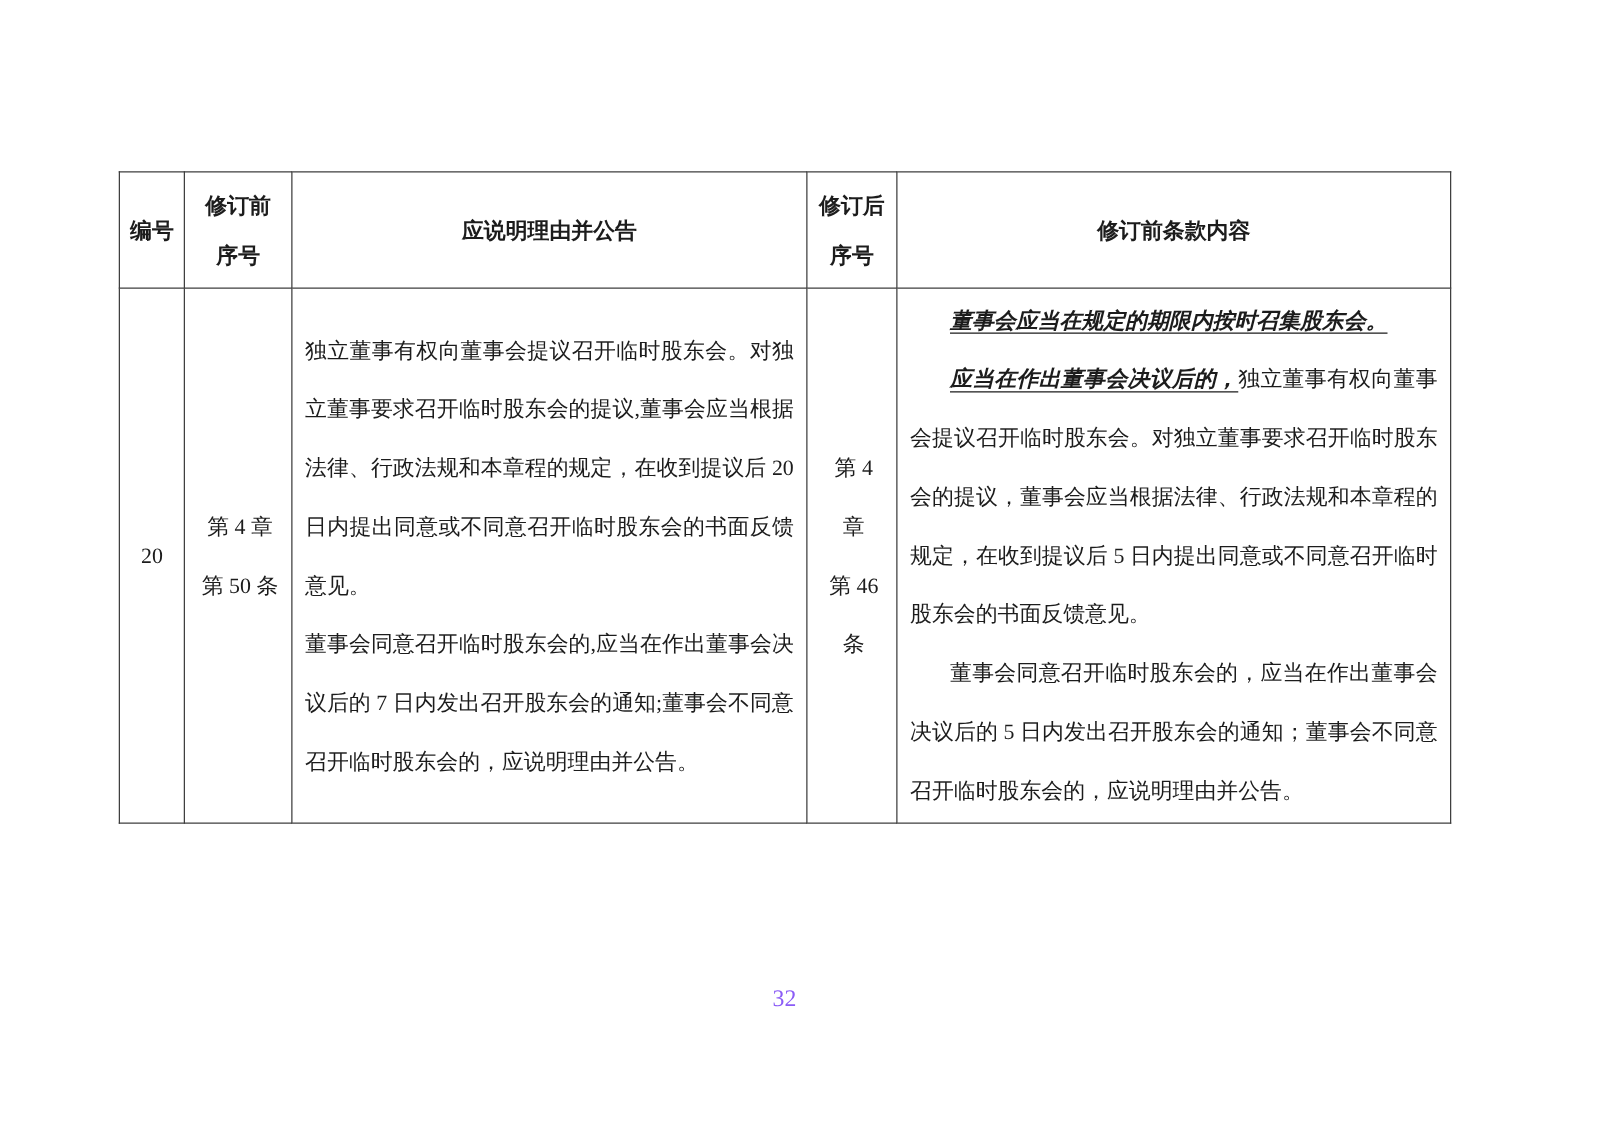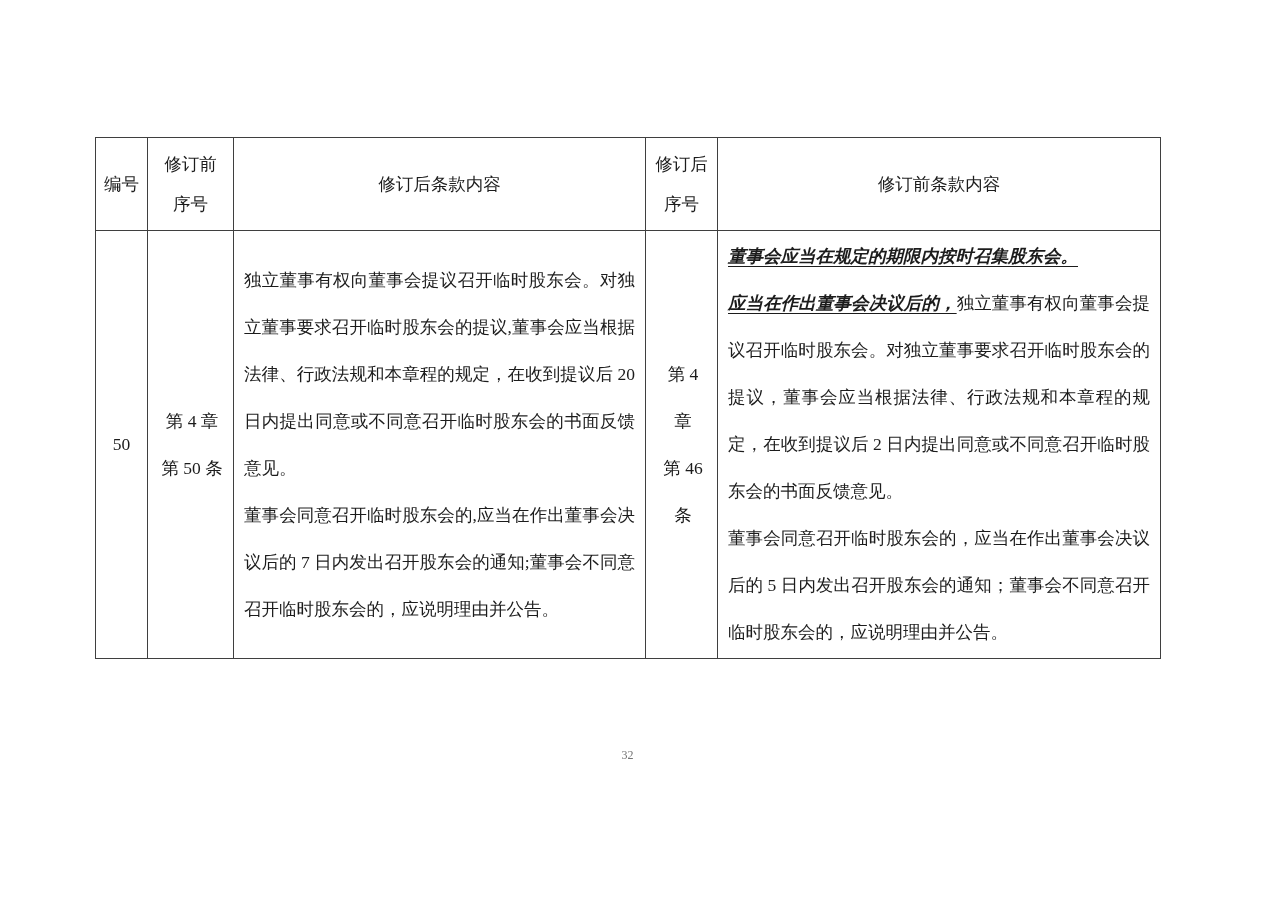--- a/index.html
+++ b/index.html
@@ -25,20 +25,21 @@
     border: 1px solid #3f3f3f;
     font-weight: normal;
     font-size: 17.5px;
     background: #ffffff;
   }
   .rev-table thead tr { height: 93px; }
   .rev-table thead th {
     text-align: center;
     vertical-align: middle;
     line-height: 40px;
+    font-weight: bold;
   }
   .rev-table tbody tr { height: 428px; }
   td.cell-center {
     text-align: center;
     vertical-align: middle;
   }
   td.cell-no {
     text-align: center;
     vertical-align: middle;
     padding: 0 8px 0 11px;
@@ -50,29 +51,30 @@
     line-height: 47px;
     text-align: justify;
     text-justify: inter-character;
   }
   td.cell-content p { margin: 0; }
   .em-rev {
     font-weight: bold;
     font-style: italic;
     text-decoration: underline;
     text-underline-offset: 4px;
+    margin-left: 32px;
   }
   .page-number {
     position: absolute;
     left: 95px;
-    top: 748px;
+    top: 789px;
     width: 1065px;
     text-align: center;
-    font-size: 12px;
-    color: #737373;
+    font-size: 19px;
+    color: #8b5cf6;
   }
 </style>
 </head>
 <body>
 
 <div class="page">
 
   <table class="rev-table">
     <colgroup>
       <col style="width:52px">
@@ -84,52 +86,52 @@
     <thead>
       <tr>
         <th>
           <div>编号</div>
         </th>
         <th>
           <div>修订前</div>
           <div>序号</div>
         </th>
         <th>
-          <div>修订后条款内容</div>
+          <div>应说明理由并公告</div>
         </th>
         <th>
           <div>修订后</div>
           <div>序号</div>
         </th>
         <th>
           <div>修订前条款内容</div>
         </th>
       </tr>
     </thead>
     <tbody>
       <tr>
         <td class="cell-center">
-          <span>50</span>
+          <span>20</span>
         </td>
         <td class="cell-no">
           <div>第 4 章</div>
           <div>第 50 条</div>
         </td>
         <td class="cell-content">
           <p>独立董事有权向董事会提议召开临时股东会。对独立董事要求召开临时股东会的提议,董事会应当根据法律、行政法规和本章程的规定，在收到提议后 20 日内提出同意或不同意召开临时股东会的书面反馈意见。</p>
           <p>董事会同意召开临时股东会的,应当在作出董事会决议后的 7 日内发出召开股东会的通知;董事会不同意召开临时股东会的，应说明理由并公告。</p>
         </td>
         <td class="cell-no">
           <div>第 4 章</div>
           <div>第 46</div>
           <div>条</div>
         </td>
         <td class="cell-content">
           <p><span class="em-rev">董事会应当在规定的期限内按时召集股东会。</span><span></span></p>
-          <p><span class="em-rev">应当在作出董事会决议后的，</span><span>独立董事有权向董事会提议召开临时股东会。对独立董事要求召开临时股东会的提议，董事会应当根据法律、行政法规和本章程的规定，在收到提议后 2 日内提出同意或不同意召开临时股东会的书面反馈意见。</span></p>
+          <p><span class="em-rev">应当在作出董事会决议后的，</span><span>独立董事有权向董事会提议召开临时股东会。对独立董事要求召开临时股东会的提议，董事会应当根据法律、行政法规和本章程的规定，在收到提议后 5 日内提出同意或不同意召开临时股东会的书面反馈意见。</span></p>
           <p><span class="em-rev"></span><span>董事会同意召开临时股东会的，应当在作出董事会决议后的 5 日内发出召开股东会的通知；董事会不同意召开临时股东会的，应说明理由并公告。</span></p>
         </td>
       </tr>
     </tbody>
   </table>
 
   <div class="page-number">32</div>
 
 </div>
 

